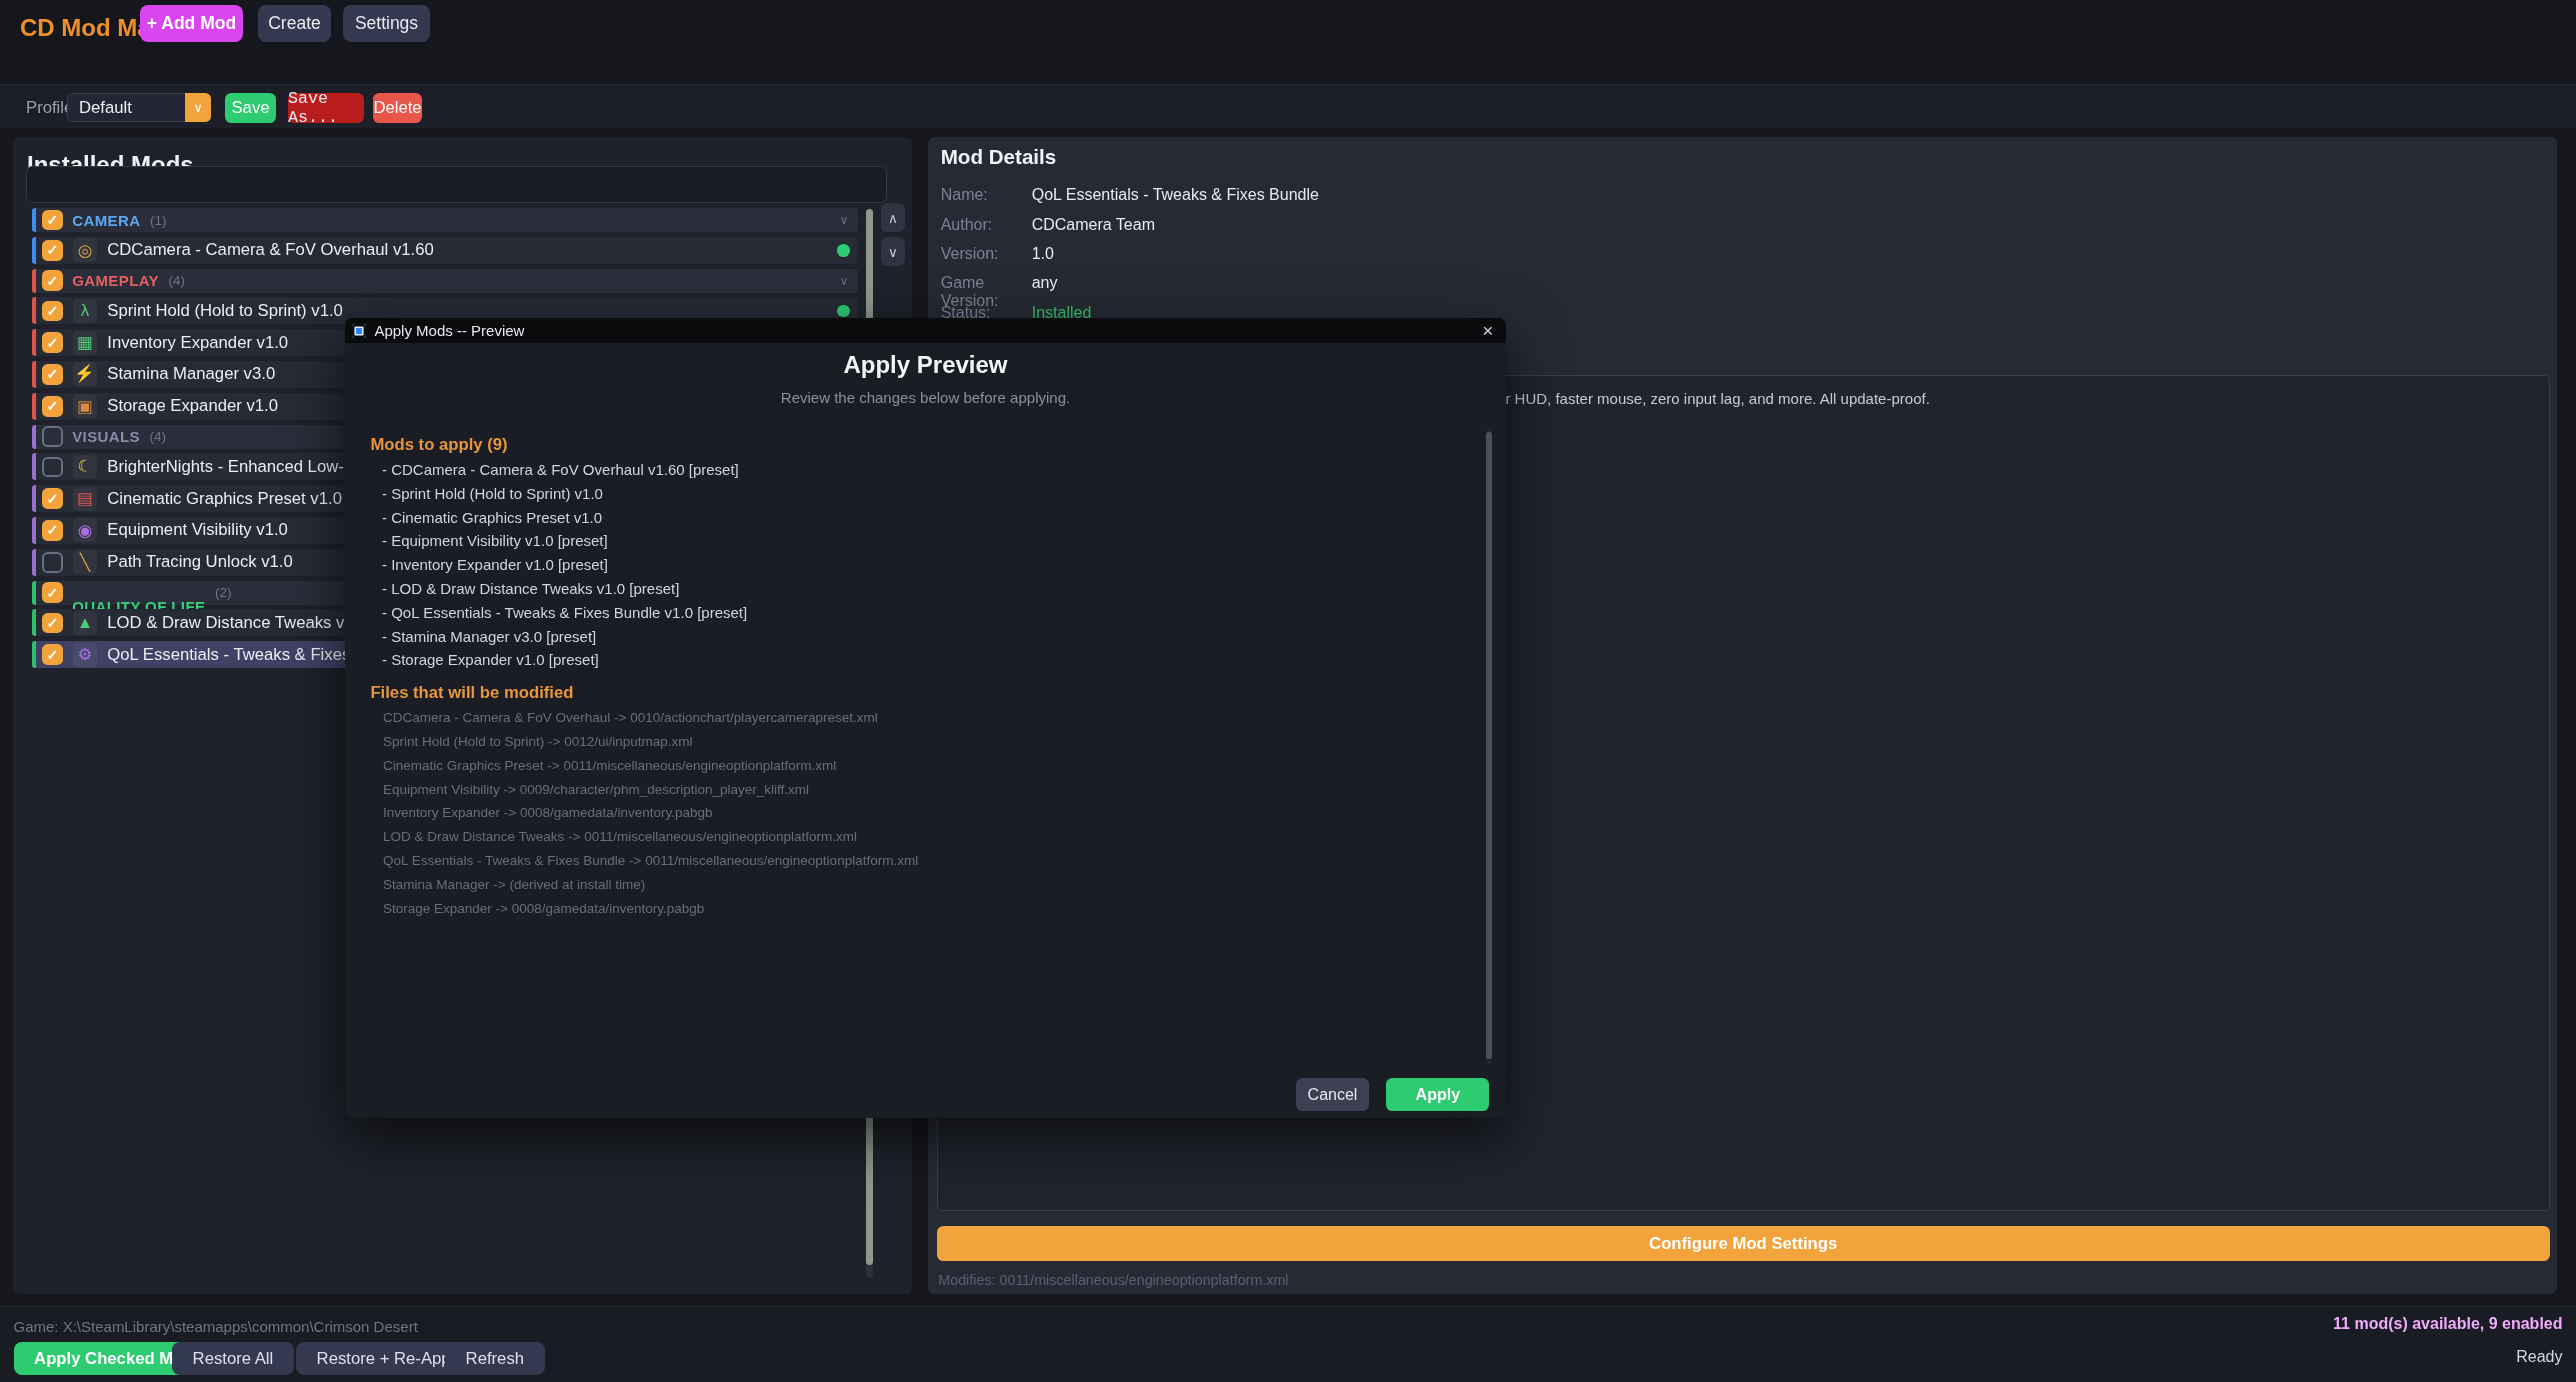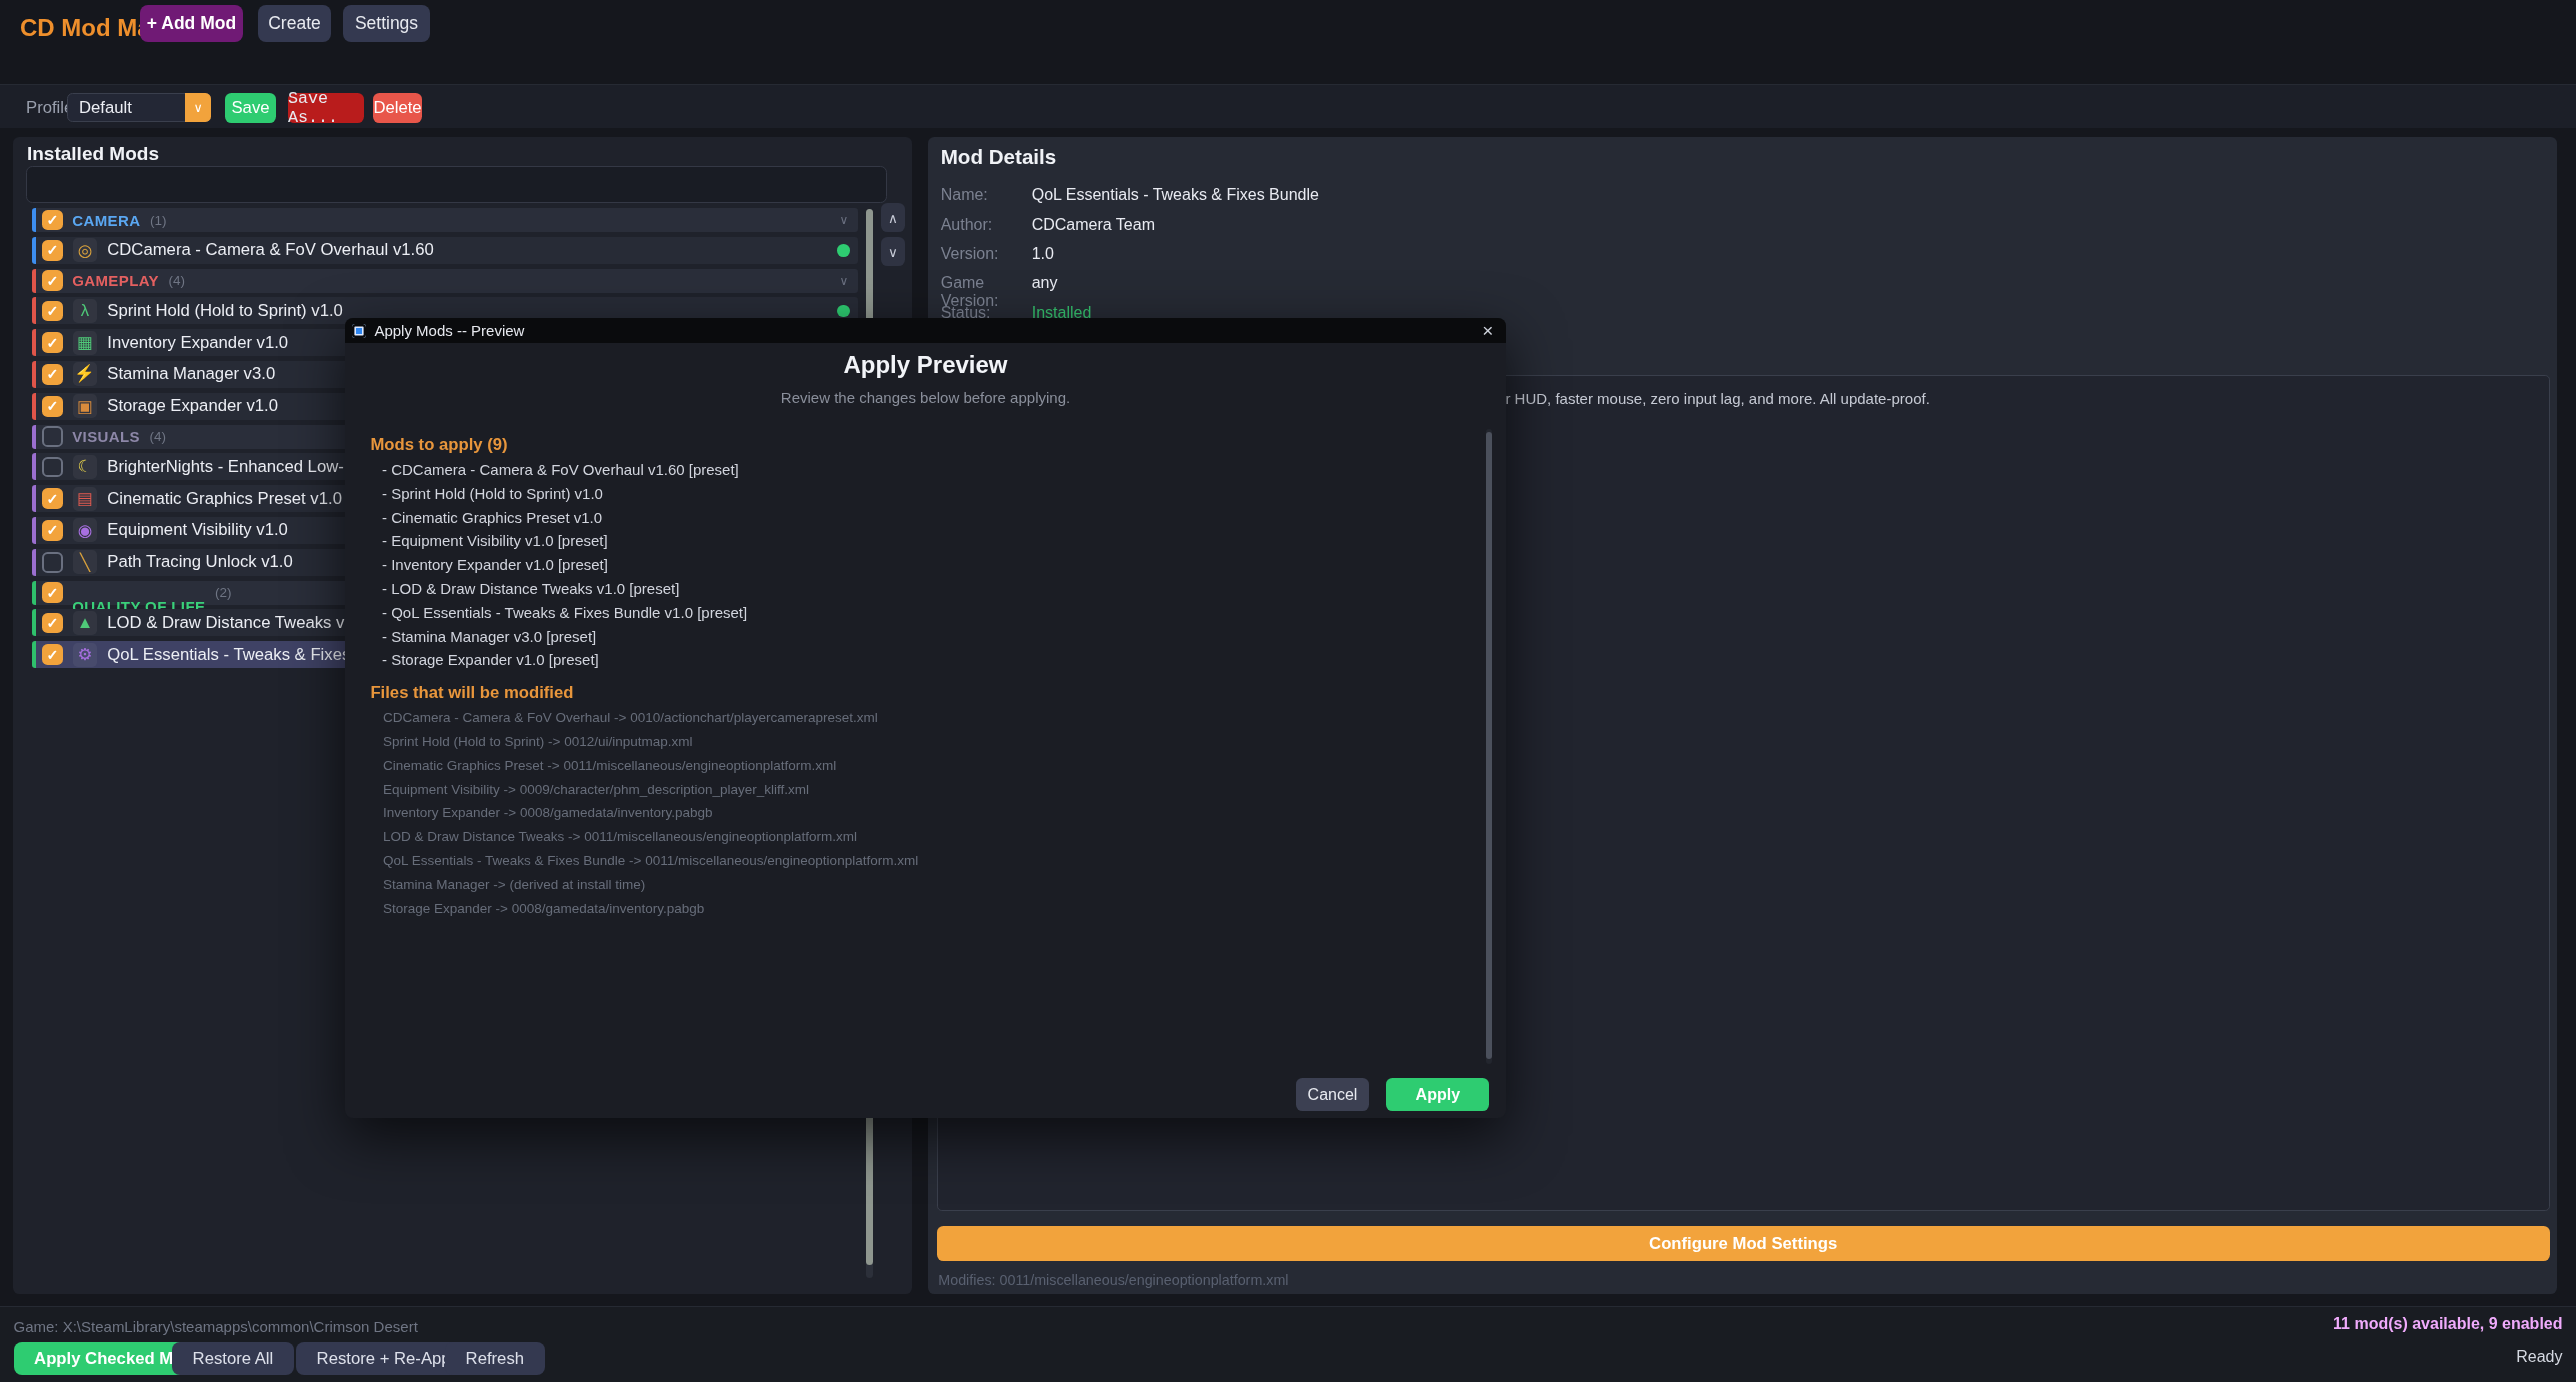--- a/index.html
+++ b/index.html
@@ -4,21 +4,21 @@
 <style>
   * { margin:0; padding:0; box-sizing:border-box; }
   html,body { background:#101217; }
   body { font-family:"Liberation Sans", sans-serif; color:#e8eaf0; }
   #root { position:relative; width:2576px; height:1383px; background:#15171d; overflow:hidden; }
 
   
   .app-header { position:absolute; left:0; top:0; width:100%; height:60px; display:flex; align-items:center; }
   .app-title { position:absolute; left:20px; top:14.3px; font-size:24px; font-weight:bold; color:#ee8f2c; }
   .hdr-btn { position:absolute; top:4.8px; height:37px; border-radius:8px; font-size:17.5px; display:flex; align-items:center; justify-content:center; cursor:pointer; }
-  .btn-addmod { left:140px; width:103px; background:#701a75; color:#ffffff; font-weight:bold; }
+  .btn-addmod { left:140px; width:103px; background:#d946ef; color:#ffffff; font-weight:bold; }
   .btn-create { left:258px; width:73px; background:#343950; color:#e8eaf0; }
   .btn-settings { left:343px; width:87px; background:#343950; color:#e8eaf0; }
 
   
   .tabs { position:absolute; left:23px; top:49px; height:32px; background:#22252f; border-radius:7.1px; display:flex; align-items:center; padding:2.4px;margin-top:36px; }
   .tab { height:27px; padding:0 19px; display:flex; align-items:center; border-radius:5.6px; font-size:17.5px; }
   .tab.active { background:#f2a33c; color:#ffffff; font-weight:bold; }
   .tab.inactive { color:#e8eaf0; }
 
   
@@ -27,21 +27,21 @@
   .profile-select { position:absolute; left:67px; top:8px; width:144px; height:29px; background:#232735; border:0.8px solid #3a3f4d; border-radius:5.6px; display:flex; align-items:center; cursor:pointer; }
   .profile-select .sel-value { padding-left:11px; font-size:16.7px; color:#eceef4; flex:1; }
   .profile-select .sel-arrow { width:25.4px; height:29px; margin:-0.8px; background:#f2a33c; border-radius:0 5.6px 5.6px 0; display:flex; align-items:center; justify-content:center; color:#fff; font-size:12.7px; }
   .pf-btn { position:absolute; top:8px; height:30px; border-radius:6.4px; font-size:16.7px; display:flex; align-items:center; justify-content:center; cursor:pointer; }
   .btn-save { left:225px; width:51px; background:#2ecc71; color:#ffffff; }
   .btn-saveas { left:288px; width:76px; background:#b91c1c; color:#e8eaf0;font-family:Liberation Mono, monospace; }
   .btn-delete { left:373px; width:49px; background:#e8564a; color:#ffffff; }
 
   
   .left-panel { position:absolute; left:12.7px; top:137px; width:899px; height:1157px; background:#1f222b; border-radius:6.4px; }
-  .lp-title { position:absolute; left:14.3px; top:6px; font-size:19px; font-weight:bold; color:#f0f2f6; }
+  .lp-title { position:absolute; left:14.3px; top:14px; font-size:24px; font-weight:bold; color:#f0f2f6; }
   .lp-search { position:absolute; left:13.5px; top:29px; width:861px; height:37px; background:#191c24; border:0.8px solid #343845; border-radius:6.4px; color:#e8eaf0; font-size:16px; padding:0 11px; }
   .mod-list { position:absolute; left:19px; top:71px; width:826px; display:flex; flex-direction:column; gap:4.8px; }
 
   .row { display:flex; align-items:center; border-left:4px solid #ec4899; border-radius:3.2px; }
   .row.cat { height:24px; background:#2a2e3a; padding-left:6.4px; gap:9.5px; }
   .row.mod { height:27px; background:#272b36; padding-left:6.4px; gap:10.3px; }
   .row.mod.selected { background:#3f4265; }
   .bl-blue { border-left-color:#3d8ef0; } .bl-red { border-left-color:#e0554a; }
   .bl-purple { border-left-color:#9b6fd0; } .bl-green { border-left-color:#2fc06c; }
   .cat-label { font-size:15px; font-weight:bold; letter-spacing:0.4px; }

